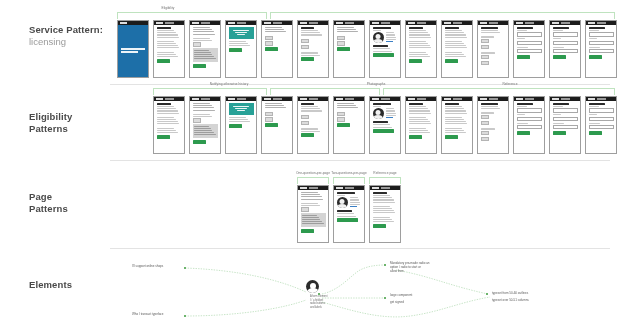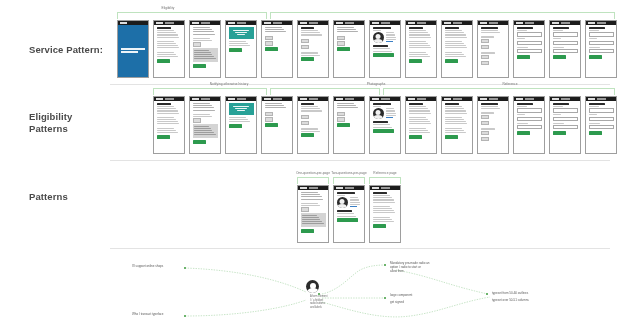--- a/index.html
+++ b/index.html
@@ -112,34 +112,37 @@
   }
   .mm-box{position:absolute;font-size:2.6px;color:#6a6a6a;line-height:1.4;white-space:nowrap;}
 </style>
 </head>
 <body>
 
 <div class="board">
 
   <div class="rail">
 
-    <div class="rail-label" style="top:44px;">
+    <div class="rail-label" style="top:24px;">
       <span class="strong">Service Pattern:</span>
+      <span class="light">licensing</span>
     </div>
 
     <div class="rail-label" style="top:111px;">
       <span class="strong">Eligibility</span>
       <span class="strong">Patterns</span>
     </div>
 
     <div class="rail-label" style="top:191px;">
+      <span class="strong">Page</span>
       <span class="strong">Patterns</span>
     </div>
 
     <div class="rail-label" style="top:279px;">
+      <span class="strong">Elements</span>
     </div>
   </div>
 
   <div class="row-sep" style="top:84px;"></div>
   <div class="row-sep" style="top:160px;"></div>
   <div class="row-sep" style="top:248px;"></div>
 
   <div id="row-service-pattern">
       <div class="bracket" style="left: 117px; top: 12px; width: 150px;"></div>
       <div class="bracket-label" style="left: 168px; top: 6px;">Eligibility</div>

